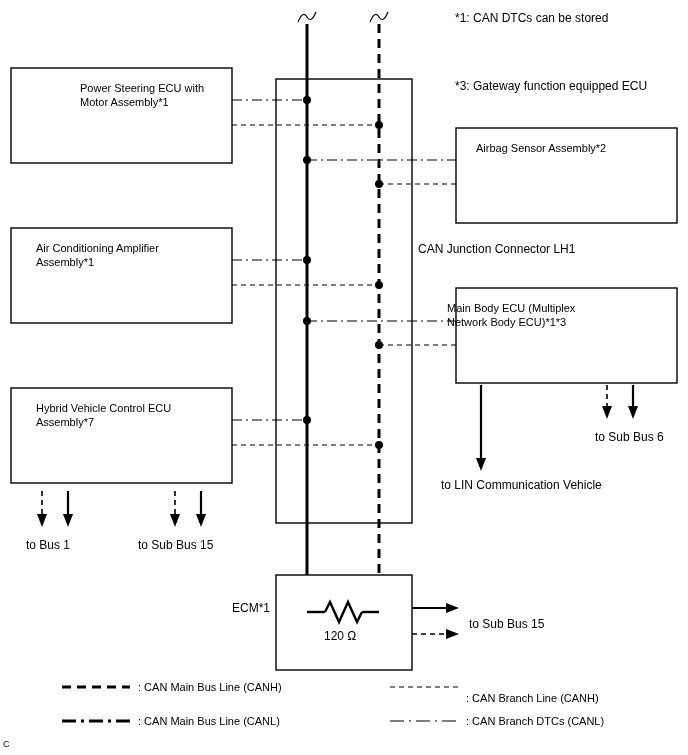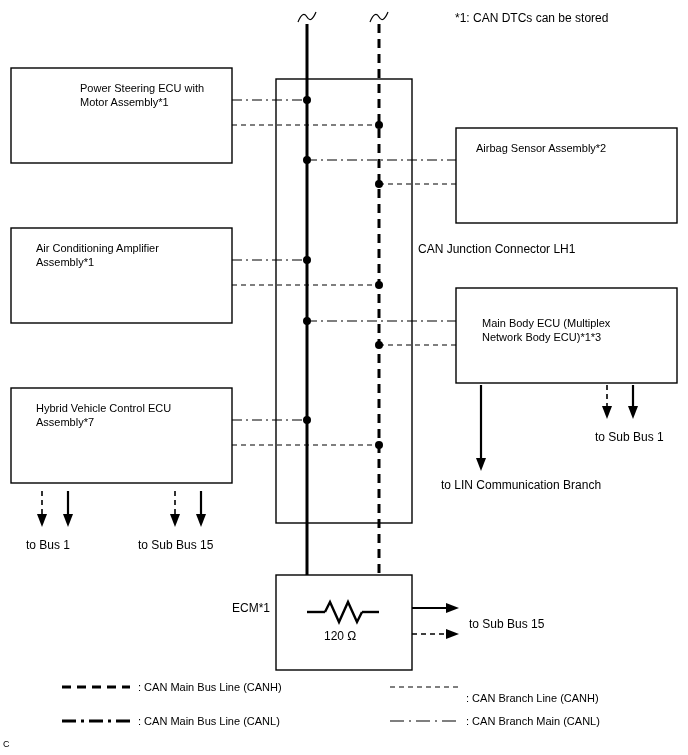--- a/index.html
+++ b/index.html
@@ -142,33 +142,34 @@
     <rect x="456" y="288" width="221" height="95" fill="#fff" stroke="#000" stroke-width="1.4"></rect>
   </svg>
 
   <div class="lbl" style="left:36px; top:81px; width:190px;margin-left:44px;">Power Steering ECU with
 Motor Assembly*1</div>
   <div class="lbl" style="left:36px; top:241px; width:190px;">Air Conditioning Amplifier
 Assembly*1</div>
   <div class="lbl" style="left:36px; top:401px; width:190px;">Hybrid Vehicle Control ECU
 Assembly*7</div>
   <div class="lbl" style="left:476px; top:141px; width:195px;">Airbag Sensor Assembly*2</div>
-  <div class="lbl" style="left:482px; top:301px; width:200px;margin-top:15px;">Main Body ECU (Multiplex
+  <div class="lbl" style="left:447px; top:301px; width:200px;">Main Body ECU (Multiplex
 Network Body ECU)*1*3</div>
 
   <div class="note" style="left:455px; top:11px;">*1: CAN DTCs can be stored</div>
+  <div class="note" style="left:455px; top:79px;">*3: Gateway function equipped ECU</div>
 
   <div class="note" style="left:418px; top:242px;">CAN Junction Connector LH1</div>
   <div class="note" style="left:221px; top:601px;padding-left:11px;">ECM*1</div>
   <div class="note" style="left:324px; top:629px;">120 Ω</div>
   <div class="note" style="left:26px; top:538px;">to Bus 1</div>
   <div class="note" style="left:138px; top:538px;">to Sub Bus 15</div>
-  <div class="note" style="left:441px; top:478px;">to LIN Communication Branch</div>
-  <div class="note" style="left:595px; top:430px;">to Sub Bus 1</div>
+  <div class="note" style="left:441px; top:478px;">to LIN Communication Vehicle</div>
+  <div class="note" style="left:595px; top:430px;">to Sub Bus 6</div>
   <div class="note" style="left:469px; top:617px;">to Sub Bus 15</div>
 
   <div class="legend-label" style="left:138px; top:681px;text-align:right;">: CAN Main Bus Line (CANH)</div>
   <div class="legend-label" style="left:466px; top:692px;">: CAN Branch Line (CANH)</div>
   <div class="legend-label" style="left:138px; top:715px;">: CAN Main Bus Line (CANL)</div>
-  <div class="legend-label" style="left:466px; top:715px;">: CAN Branch Main (CANL)</div>
+  <div class="legend-label" style="left:466px; top:715px;">: CAN Branch DTCs (CANL)</div>
 
   <div class="corner-mark">C</div>
 </div>
 
 </body></html>

